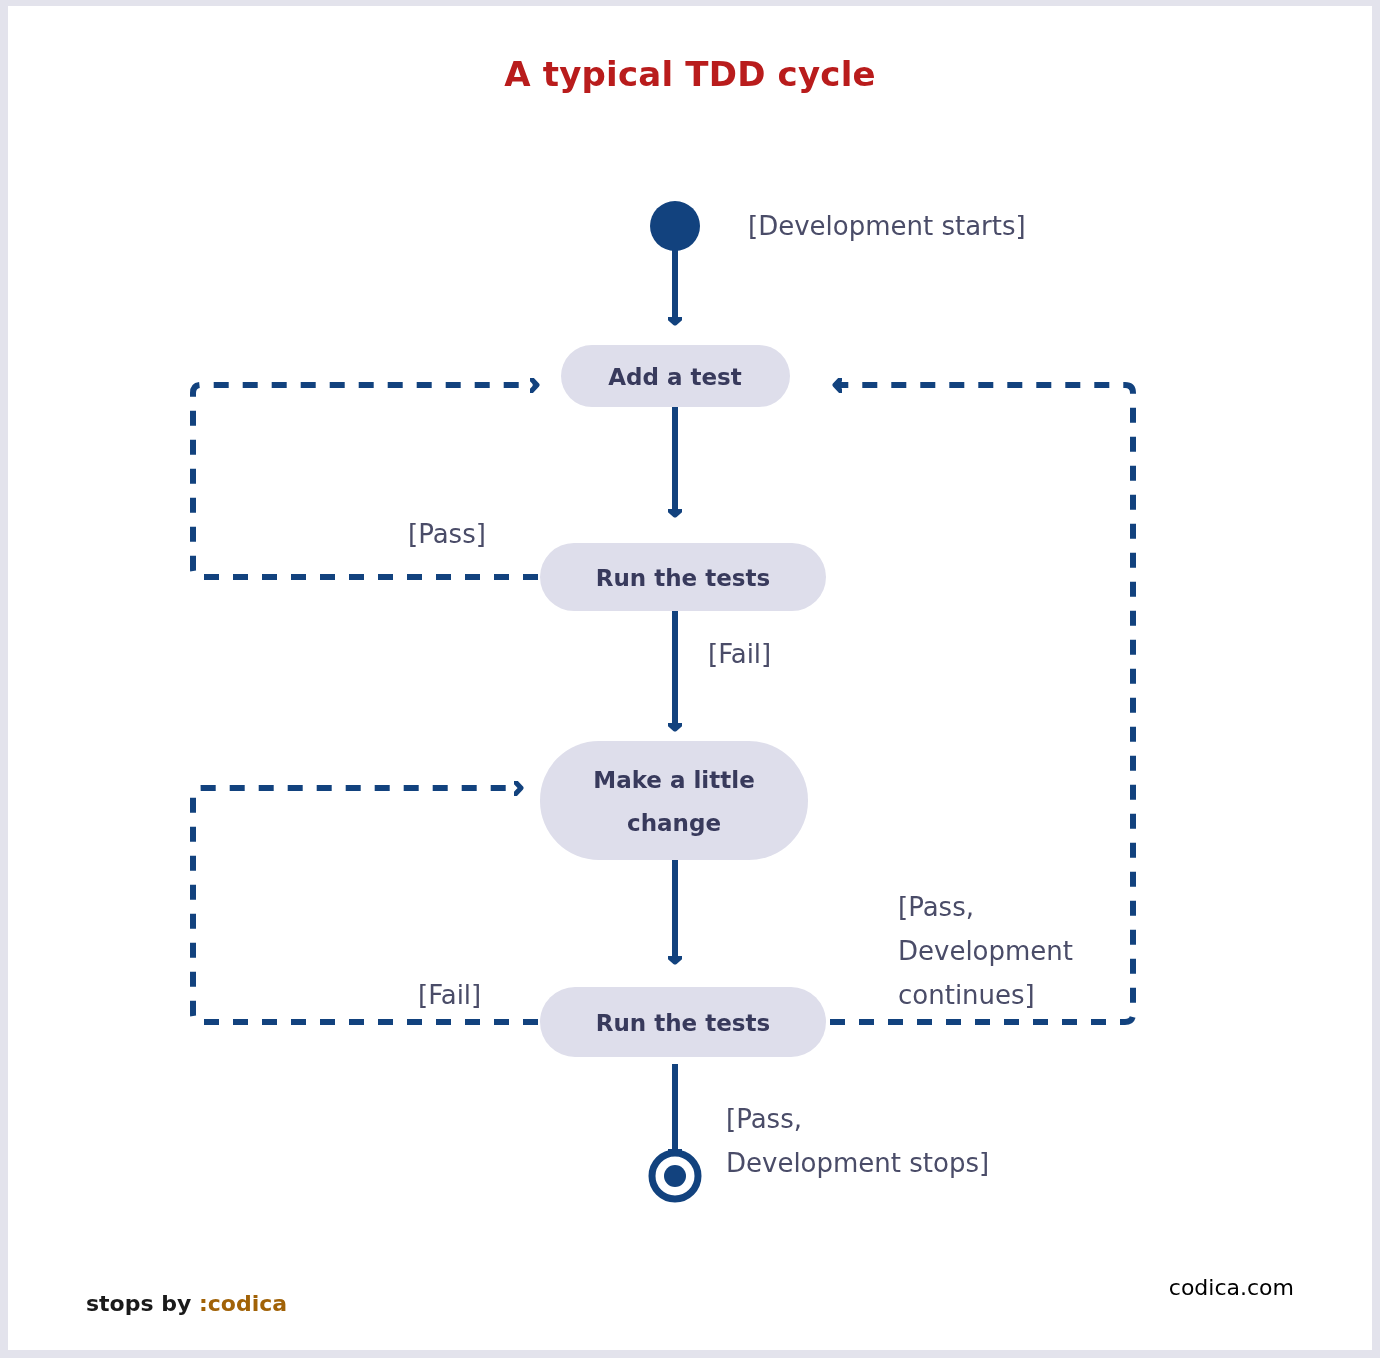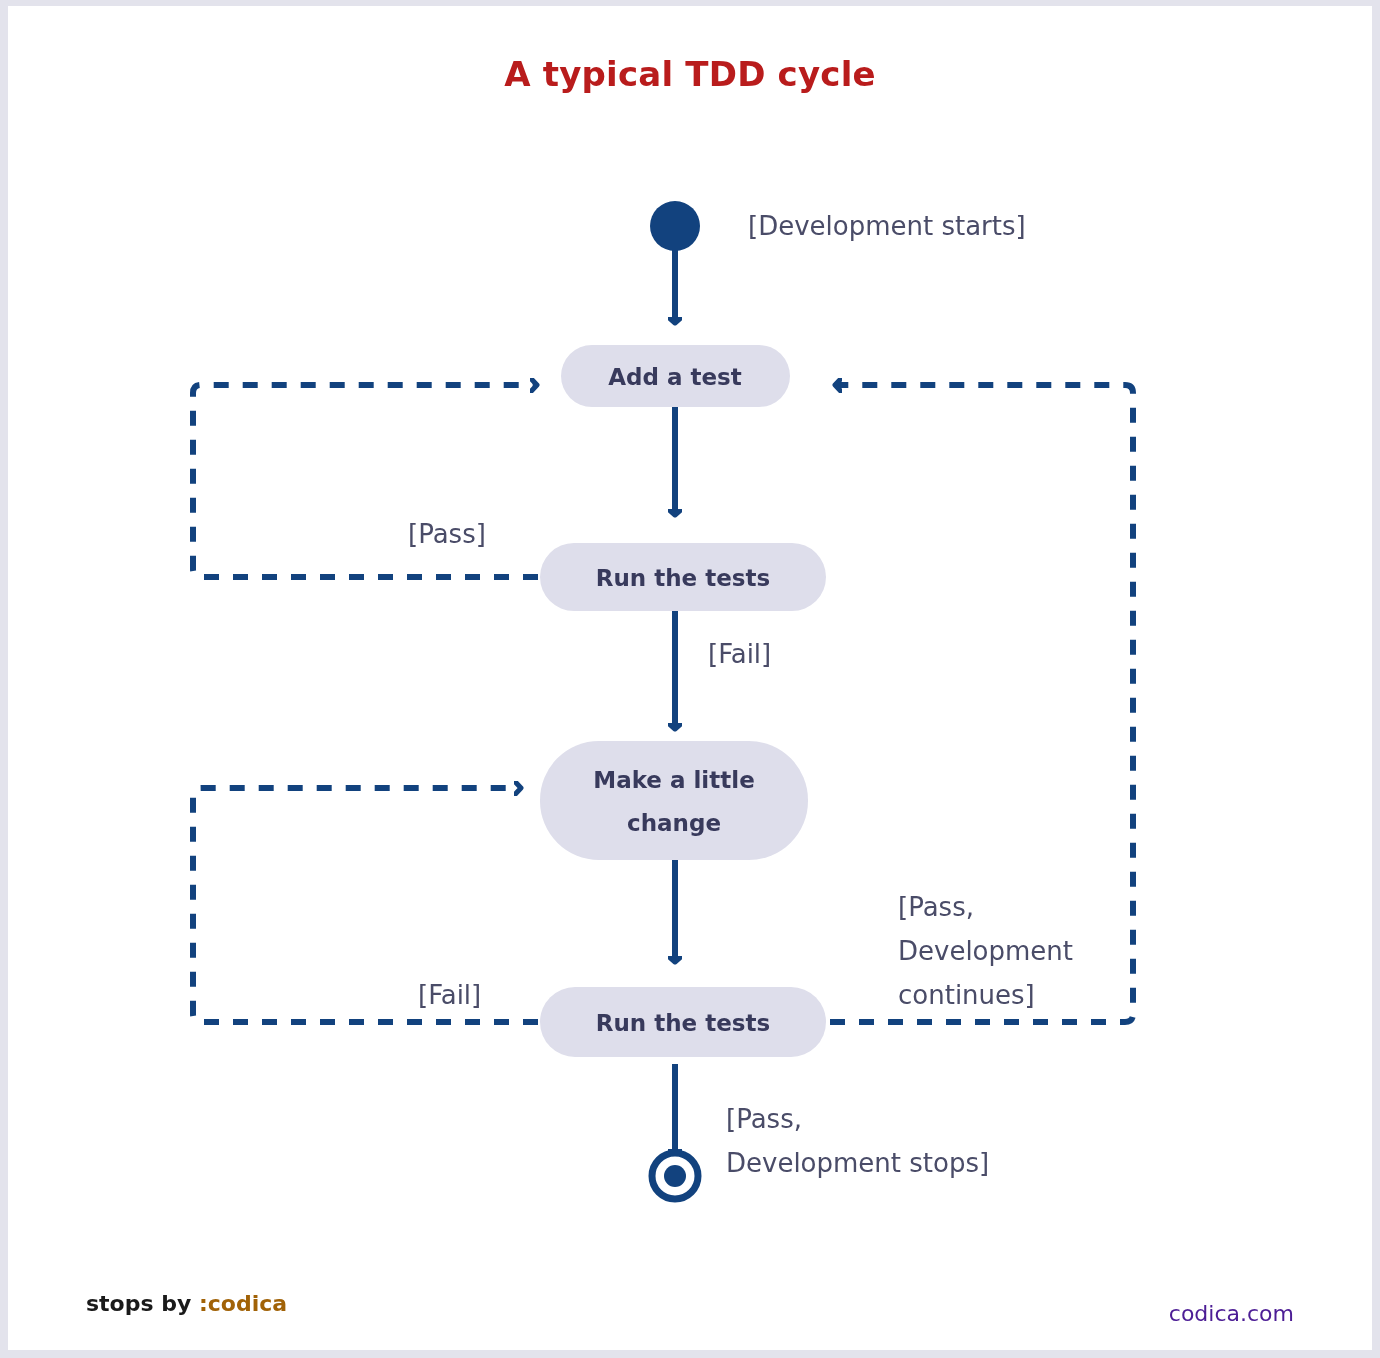--- a/index.html
+++ b/index.html
@@ -68,25 +68,25 @@
     font-weight: bold;
     color: #1a1a1a;
     white-space: nowrap;
   }
   #footer-left .brand {
     color: #a16207;
   }
   #footer-right {
     position: absolute;
     right: 78px;
-    bottom: 24px;
+    bottom: 50px;
     font-family: "DejaVu Sans", sans-serif;
     font-size: 22px;
     font-weight: normal;
-    color: #4c1d95;
+    color: #000000;
     white-space: nowrap;
   }
 </style>
 </head>
 <body>
 
 <div id="page">
   <div id="canvas">
 
     <div id="title">A typical TDD cycle</div>

